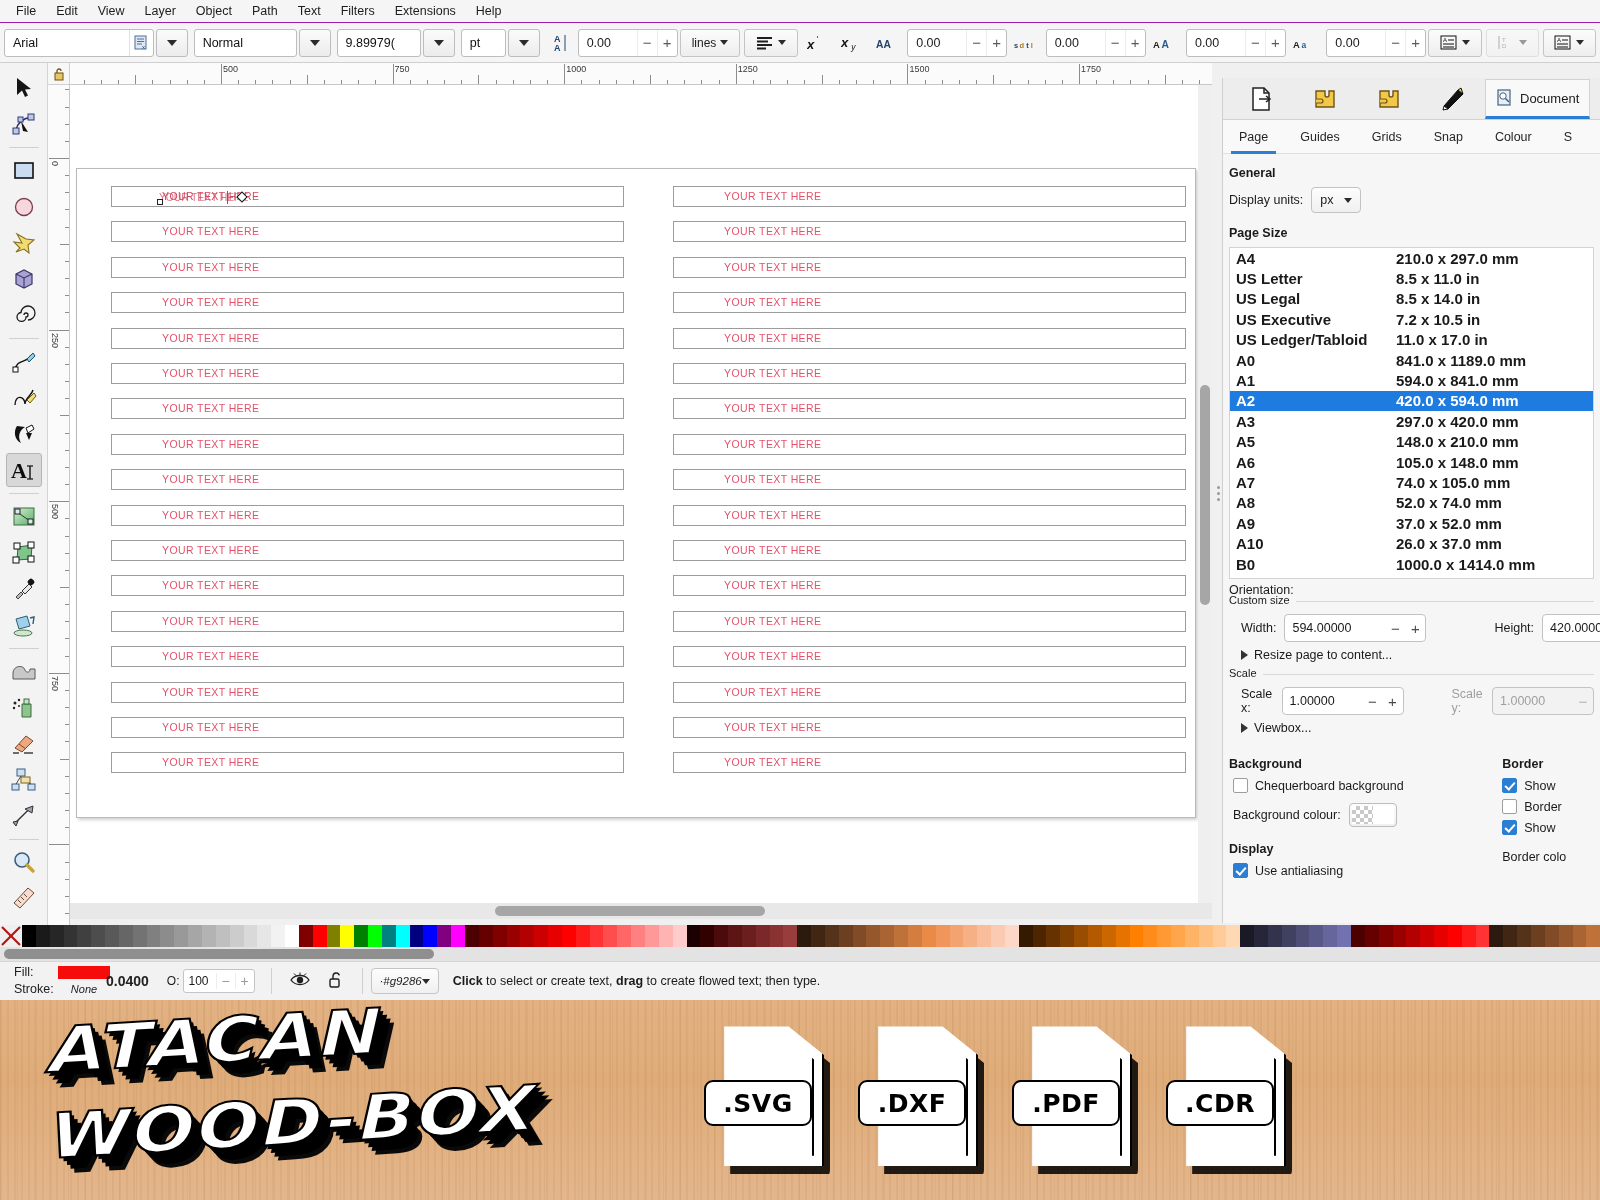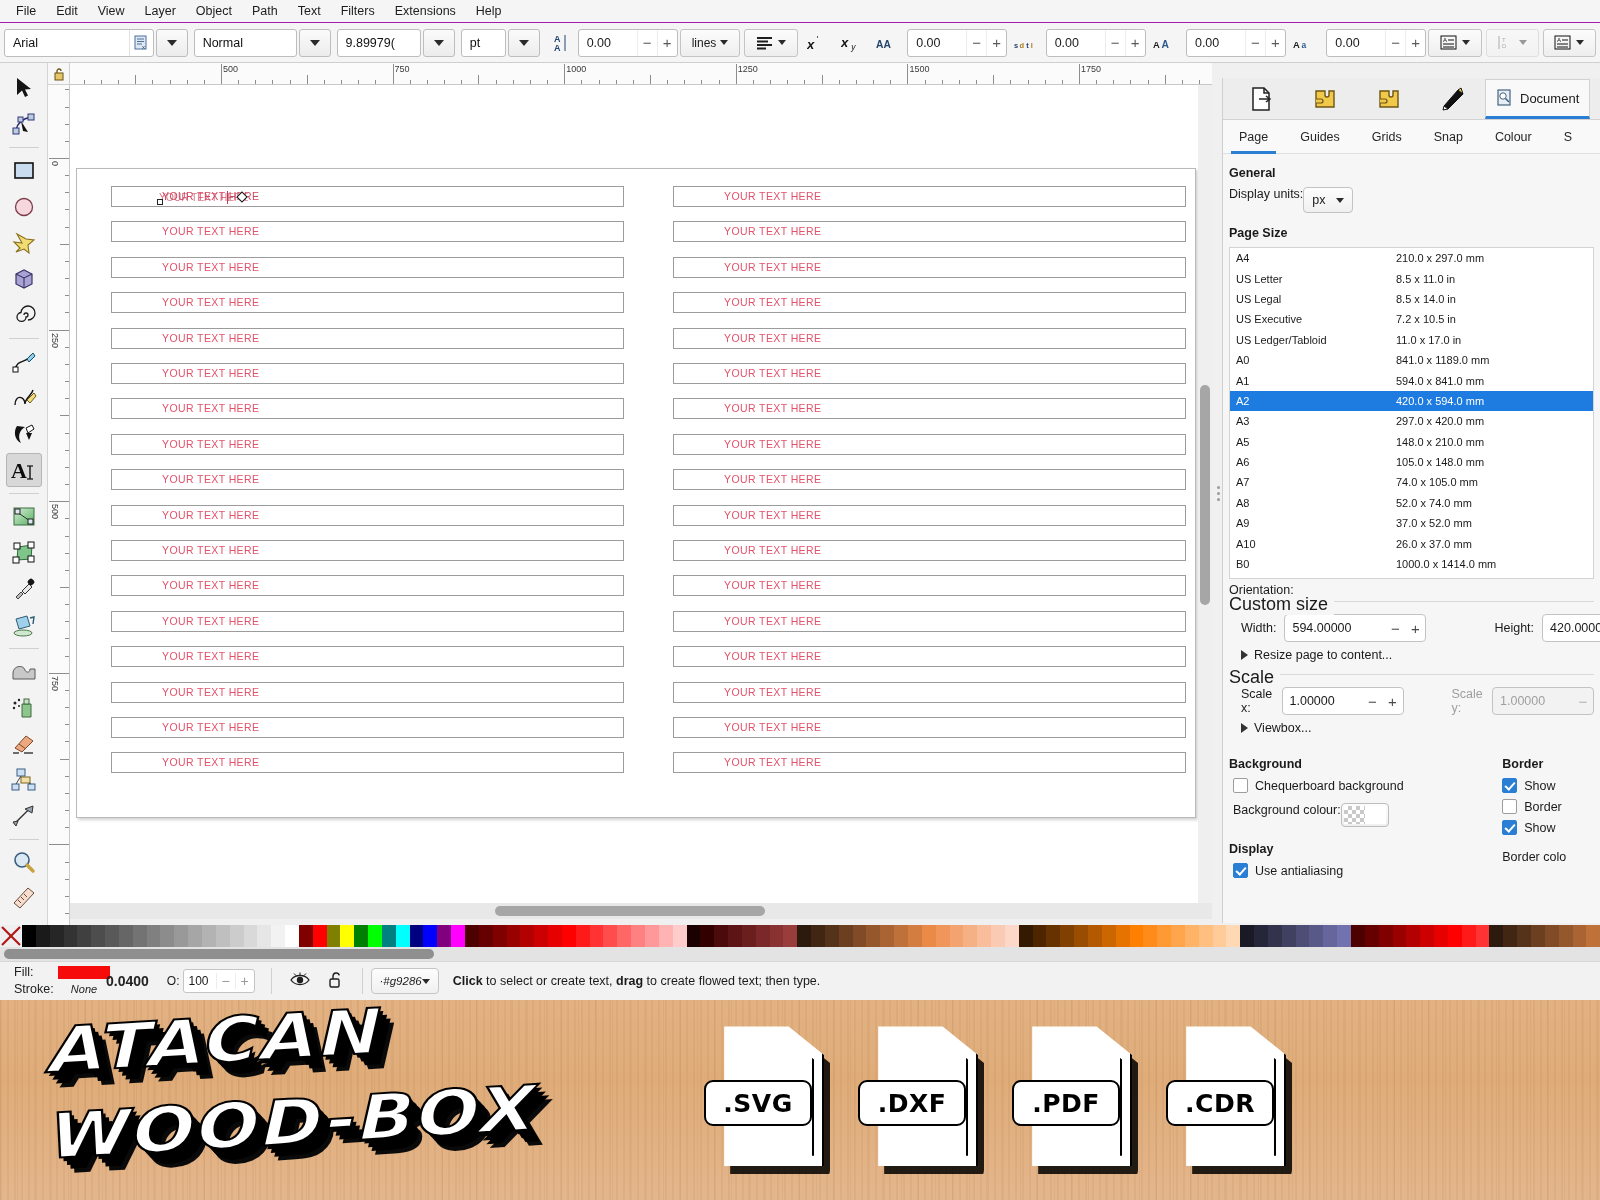--- a/index.html
+++ b/index.html
@@ -163,34 +163,34 @@
   .dk-tab { width:64px; height:40px; display:flex; align-items:center; justify-content:center; }
   .dk-tab.current {
     background:#f9f9f9; border-top:1px solid #d2d2d2; border-left:1px solid #d2d2d2; border-right:1px solid #d2d2d2;
     border-bottom:3px solid #2a7fd4; width:auto; padding:0 10px; gap:6px; font-size:13px;
   }
   .subtabs { display:flex; height:34px; align-items:center; border-bottom:1px solid #e0e0e0; background:#f9f9f9;}
   .sub { padding:0 16px; height:34px; display:flex;align-items:center; font-size:12.5px; color:#262626; position:relative;}
   .sub.active:after { content:""; position:absolute; left:8px; right:8px; bottom:0; height:3px; background:#2a7fd4;}
   .dock-body { padding:8px 0 0 0; }
   .sec-h { font-weight:bold; font-size:12.5px; padding:4px 0 4px 6px; }
-  .row-inline { display:flex; padding:3px 6px; }
+  .row-inline { display:flex; align-items:center; gap:8px; padding:3px 6px; }
   .lbl { font-size:12.5px; color:#1a1a1a; }
   .combo-sm {
     display:flex; align-items:center; gap:10px; height:26px; padding:0 8px;
     border:1px solid #c3c3c3; border-radius:4px; background:linear-gradient(#fdfdfd,#f0f0f0);
     font-size:12.5px;
   }
   .pagelist { border:1px solid #d3d3d3; background:#fff; margin:3px 6px 0 6px; height:332px; overflow:hidden;}
-  .pl-row { display:flex; height:20.4px; align-items:center; font-size:11px; padding-left:6px;}
+  .pl-row { display:flex; height:20.4px; align-items:center; font-size:15px; padding-left:6px;font-weight:bold;}
   .pl-row .nm { width:160px; }
   .pl-row.sel { background:#1e7ce0; color:#fff; }
   .grp-title { font-size:12.5px; padding:4px 6px 2px; }
   .fieldset { margin:2px 6px 0 6px; border-top:1px solid #d8d8d8; position:relative; padding-top:10px;}
-  .fieldset > .legend { position:absolute; top:-8px; left:0; background:#f6f6f6; padding-right:6px; font-size:18px;}
+  .fieldset > .legend { position:absolute; top:-8px; left:0; background:#f6f6f6; padding-right:6px; font-size:11px;}
   .num-spin { display:flex; align-items:center; height:28px; border:1px solid #c3c3c3; border-radius:4px; background:#fff;}
   .num-spin .v { width:100px; padding-left:7px; font-size:12.5px;}
   .num-spin .b { width:20px; text-align:center; font-size:15px; color:#4a4a4a;}
   .num-spin.dis { background:#f2f2f2; }
   .num-spin.dis .v { color:#9f9f9f; }
   .num-spin.dis .b { color:#b3b3b3; }
   .disclose { display:flex; align-items:center; gap:6px; font-size:12.5px; padding:6px 0 4px 12px;}
   .tri { width:0;height:0;border-top:5px solid transparent;border-bottom:5px solid transparent;border-left:7px solid #333;}
   .cb { width:15px;height:15px;border:1px solid #9d9d9d;border-radius:2px;background:#fff; display:inline-block; position:relative;}
   .cb.on { background:#2a7fd4; border-color:#2a7fd4; }

